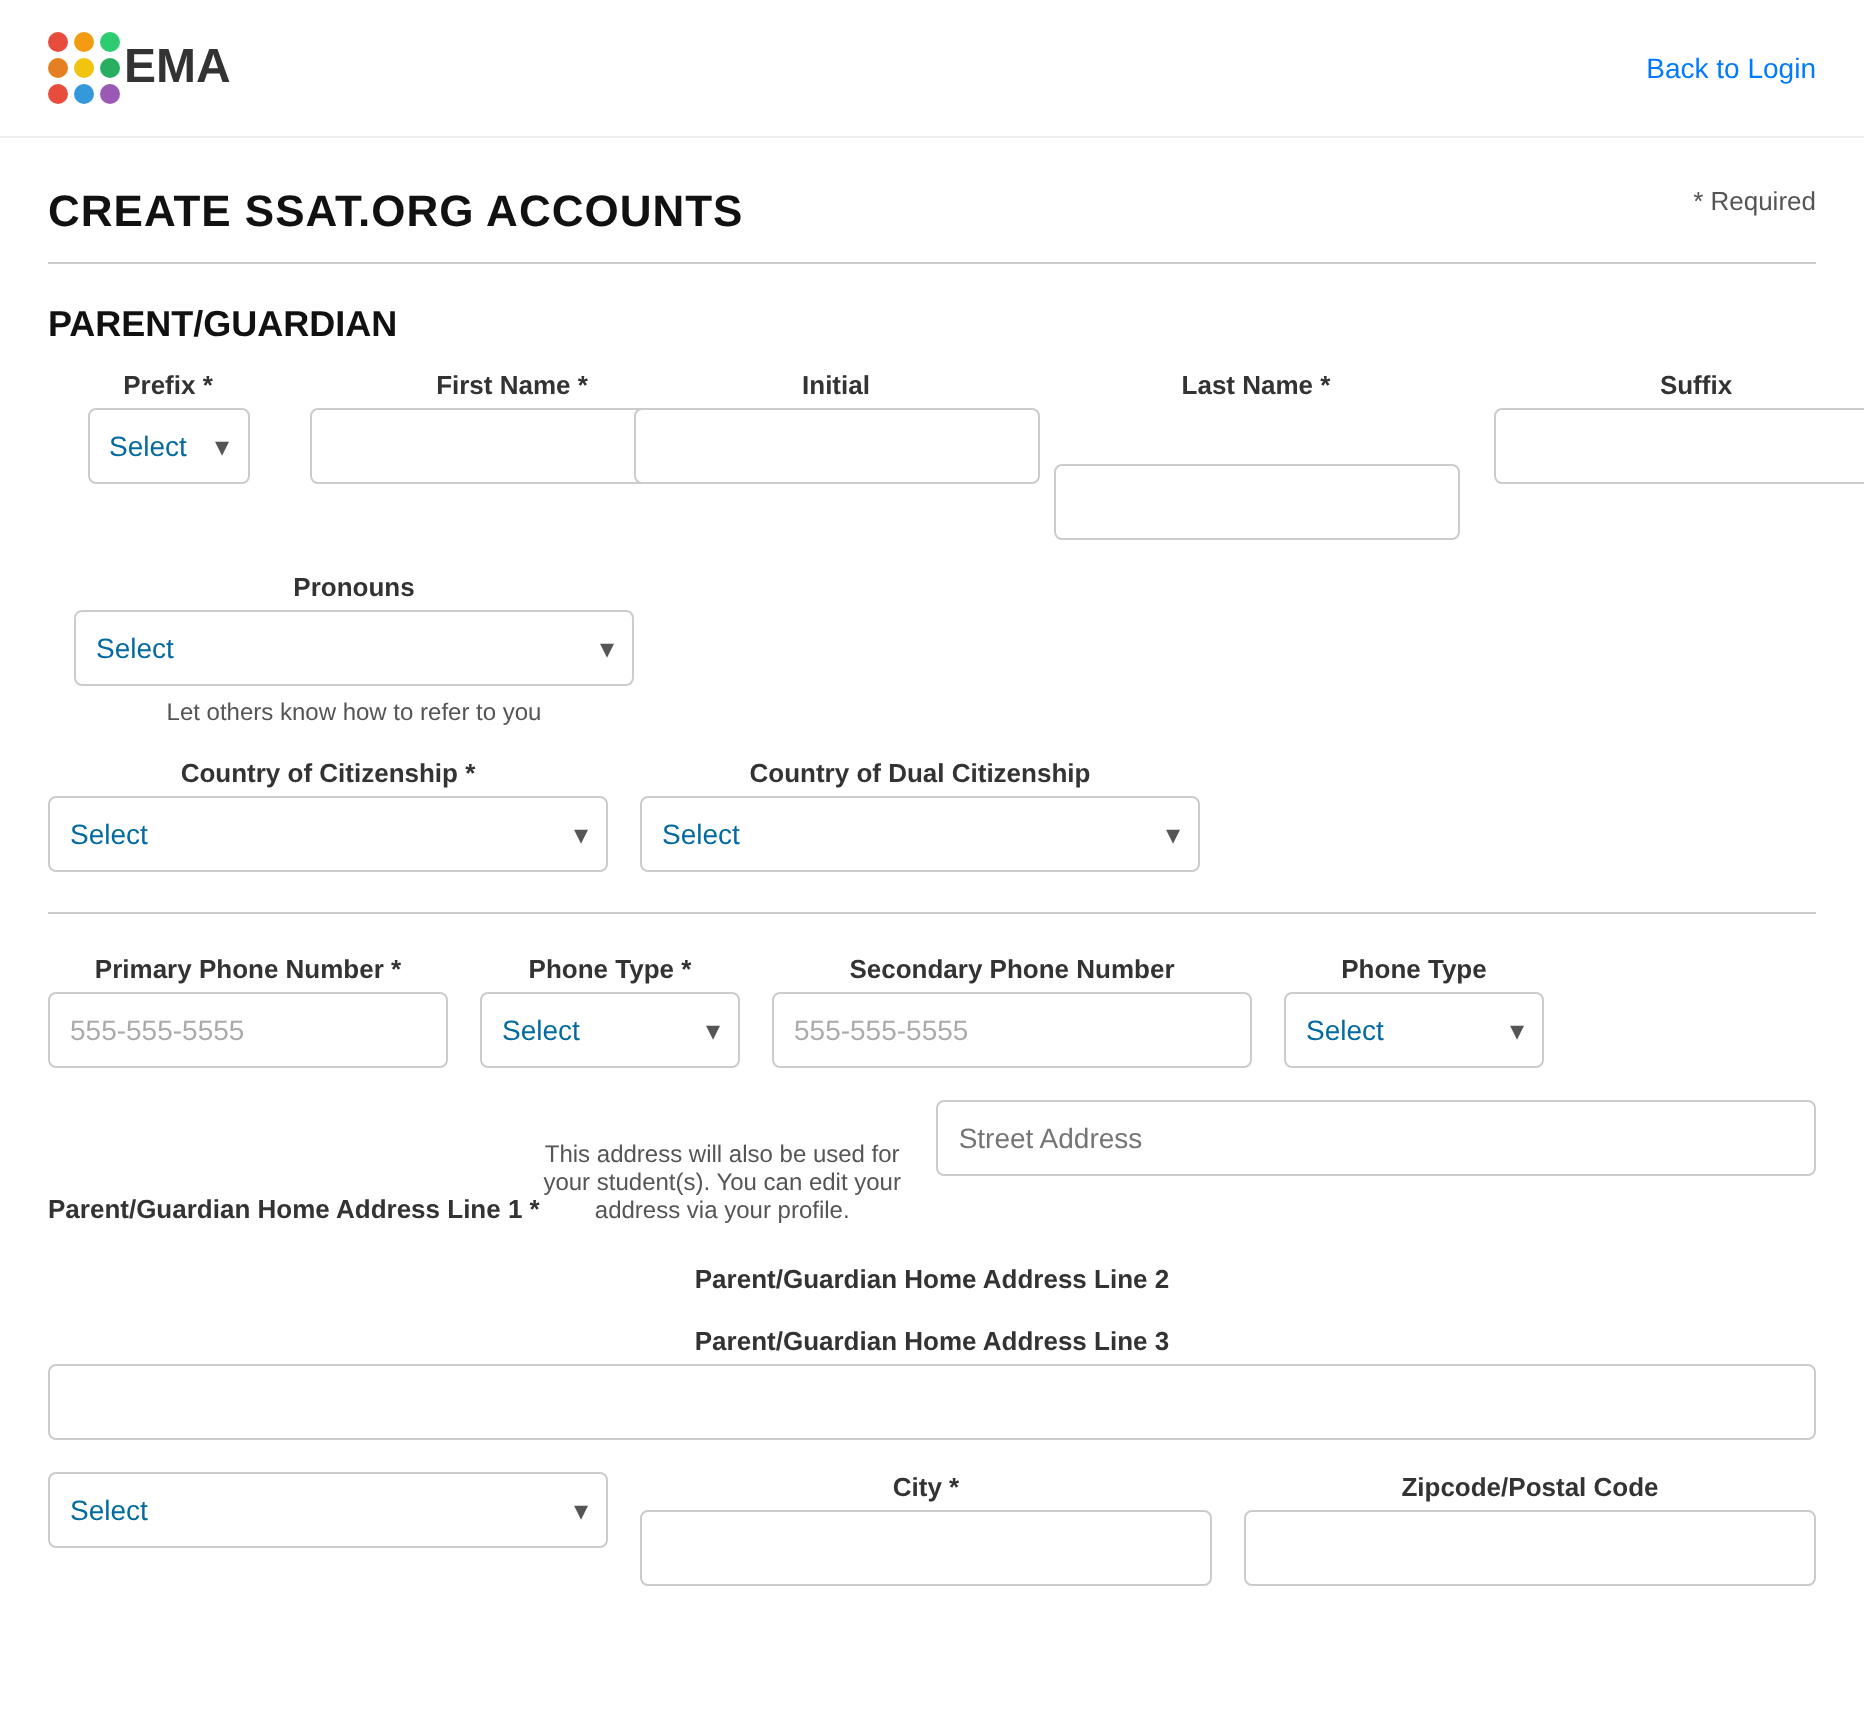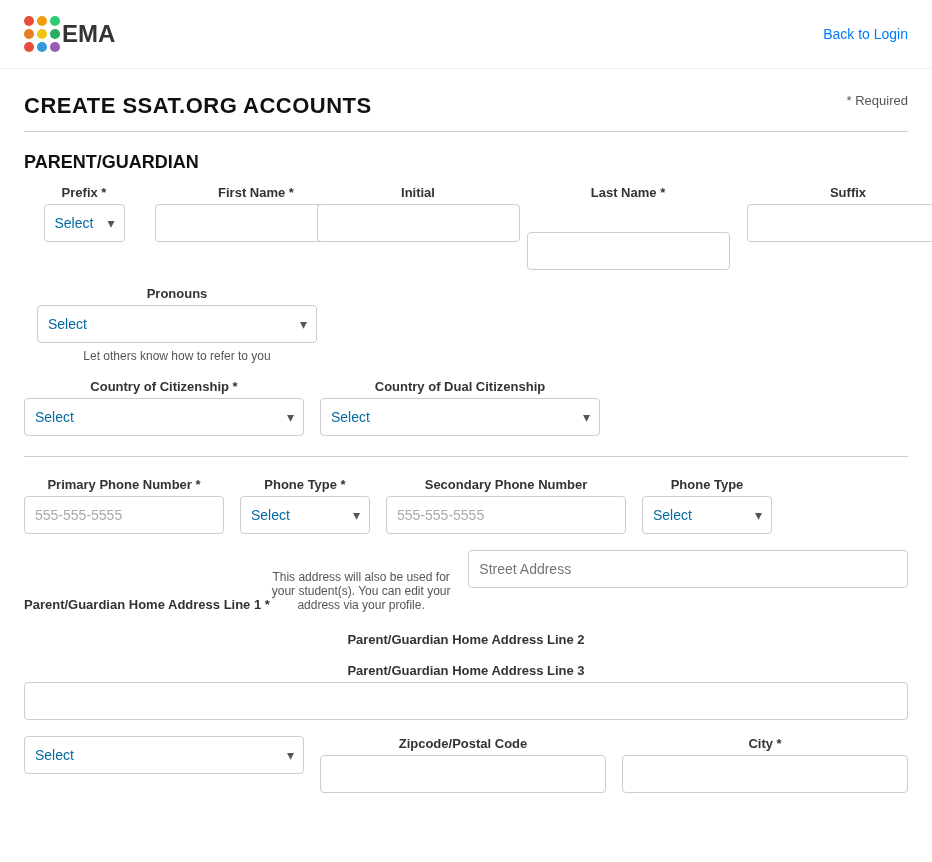--- a/index.html
+++ b/index.html
@@ -331,22 +331,22 @@
     <div class="form-group fg-country-bottom">
       <div class="select-wrapper">
         <select style="width:280px;">
           <option value="">Select</option>
           <option value="US">United States</option>
           <option value="CA">Canada</option>
           <option value="GB">United Kingdom</option>
         </select>
       </div>
     </div>
+    <div class="form-group fg-city">
+      <label>City *</label>
+      <input type="text" style="width: 100%; border: 1px solid rgb(204, 204, 204); border-radius: 4px; padding: 8px 10px; font-size: 14px; height: 38px;">
+    </div>
     <div class="form-group fg-zip">
       <label>Zipcode/Postal Code</label>
       <input type="text" style="width: 100%; border: 1px solid rgb(204, 204, 204); border-radius: 4px; padding: 8px 10px; font-size: 14px; height: 38px;">
     </div>
-    <div class="form-group fg-city">
-      <label>City *</label>
-      <input type="text" style="width: 100%; border: 1px solid rgb(204, 204, 204); border-radius: 4px; padding: 8px 10px; font-size: 14px; height: 38px;">
-    </div>
   </div>
 </div>
 
 </body></html>

